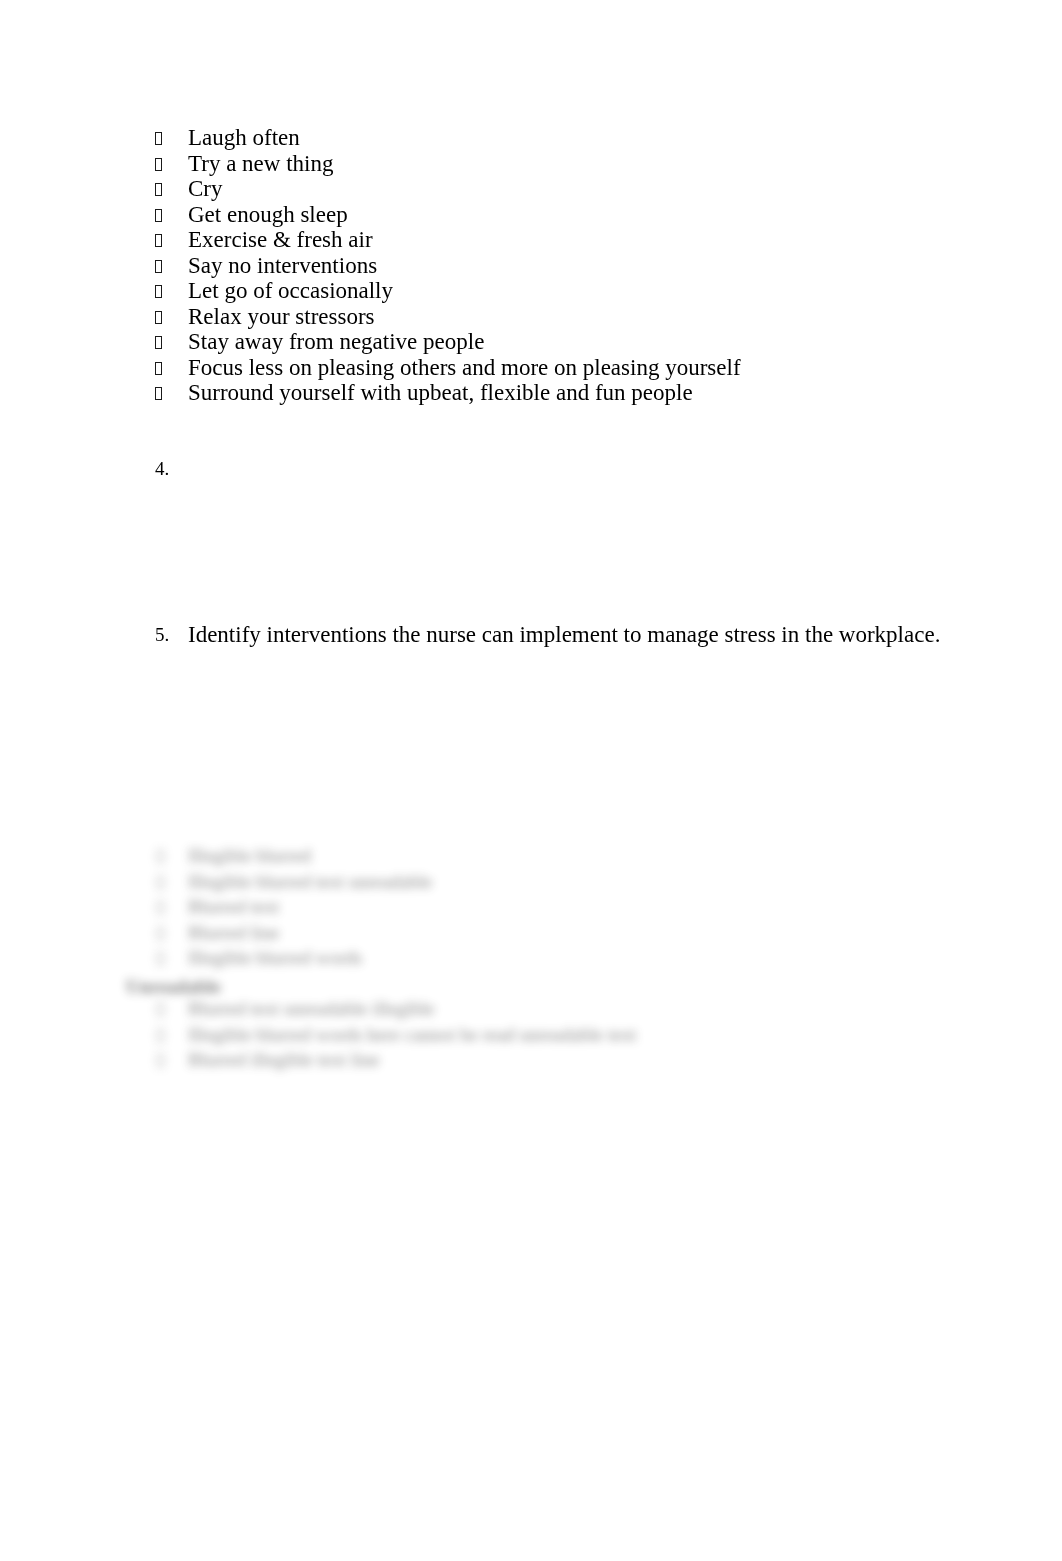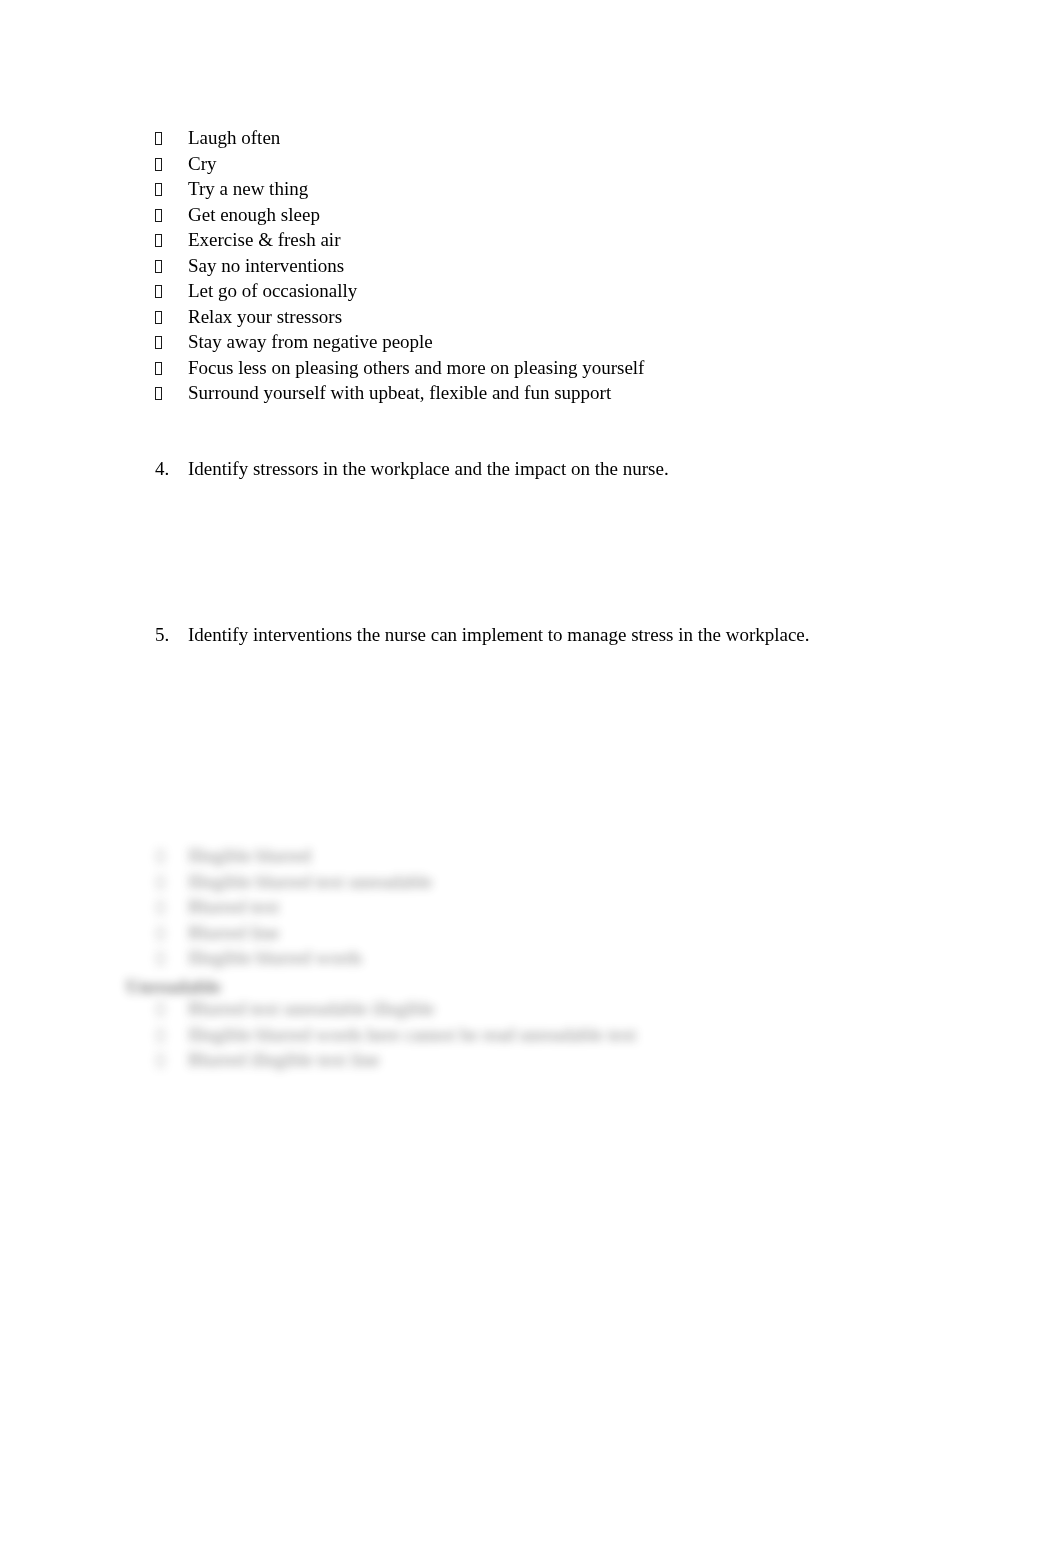--- a/index.html
+++ b/index.html
@@ -60,21 +60,21 @@
     box-sizing: border-box;
     vertical-align: -1px;
     background: transparent;
   }
 
   .li-text {
     position: absolute;
     left: 188px;
     top: 0;
     line-height: 25.5px;
-    font-size: 19px;
+    font-size: 23px;
   }
 
   
   #bullet-list-block { position: absolute; left: 0; top: 125px; width: 1062px; }
   #numbered-item-4   { position: absolute; left: 0; top: 456px; width: 1062px; }
   #numbered-item-5   { position: absolute; left: 0; top: 622px; width: 1062px; }
 
   .num-marker {
     position: absolute;
     left: 155px;
@@ -144,28 +144,28 @@
 
 <div class="page">
 
   <ul class="doc-list" id="bullet-list-block">
       <li class="li-row">
         <span class="marker"><span class="notdef-box"></span></span>
         <span class="li-text">Laugh often</span>
       </li>
       <li class="li-row">
         <span class="marker"><span class="notdef-box"></span></span>
+        <span class="li-text">Try a new thing</span>
+      </li>
+      <li class="li-row">
+        <span class="marker"><span class="notdef-box"></span></span>
         <span class="li-text">Cry</span>
       </li>
       <li class="li-row">
         <span class="marker"><span class="notdef-box"></span></span>
-        <span class="li-text">Try a new thing</span>
-      </li>
-      <li class="li-row">
-        <span class="marker"><span class="notdef-box"></span></span>
         <span class="li-text">Get enough sleep</span>
       </li>
       <li class="li-row">
         <span class="marker"><span class="notdef-box"></span></span>
         <span class="li-text">Exercise &amp; fresh air</span>
       </li>
       <li class="li-row">
         <span class="marker"><span class="notdef-box"></span></span>
         <span class="li-text">Say no interventions</span>
       </li>
@@ -180,28 +180,27 @@
       <li class="li-row">
         <span class="marker"><span class="notdef-box"></span></span>
         <span class="li-text">Stay away from negative people</span>
       </li>
       <li class="li-row">
         <span class="marker"><span class="notdef-box"></span></span>
         <span class="li-text">Focus less on pleasing others and more on pleasing yourself</span>
       </li>
       <li class="li-row">
         <span class="marker"><span class="notdef-box"></span></span>
-        <span class="li-text">Surround yourself with upbeat, flexible and fun support</span>
+        <span class="li-text">Surround yourself with upbeat, flexible and fun people</span>
       </li>
     </ul>
 
   <div id="numbered-item-4">
     <div class="li-row">
       <span class="num-marker">4.</span>
-      <span class="li-text">Identify stressors in the workplace and the impact on the nurse.</span>
     </div>
   </div>
 
   <div id="numbered-item-5">
     <div class="li-row">
       <span class="num-marker">5.</span>
       <span class="li-text">Identify interventions the nurse can implement to manage stress in the workplace.</span>
     </div>
   </div>
 

